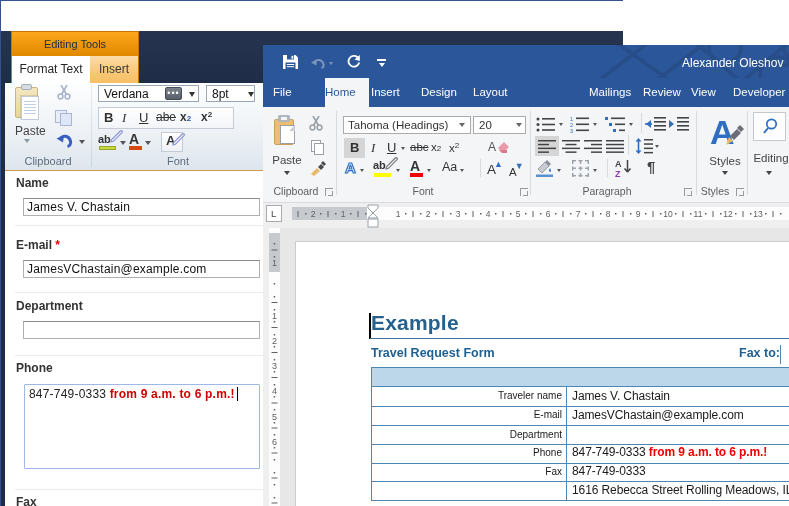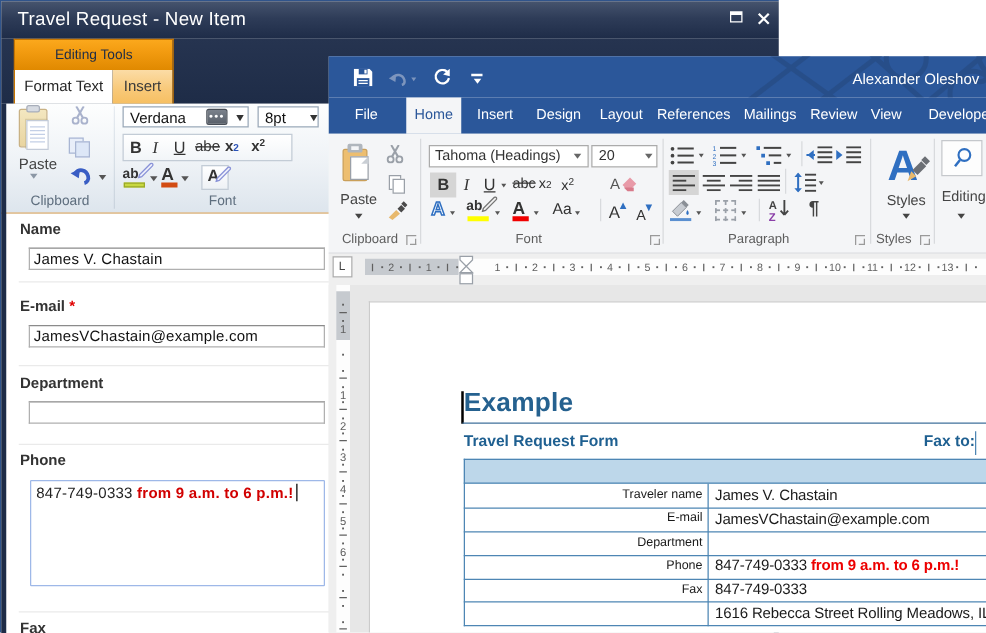--- a/index.html
+++ b/index.html
@@ -57,43 +57,40 @@
   border:1px solid #b0b0b0; border-top:1px solid #8b8b8b;
   font-size:12px; color:#111; padding:1px 0 0 3px; letter-spacing:.2px; }
 .fld-sep { position:absolute; left:10px; width:600px; height:1px; background:#eaeaea; }
 
 
 #word { position:absolute; left:263px; top:45px; width:526px; height:461px;
   background:#f4f5f7; }
 #w-title { position:absolute; left:0; top:0; width:526px; height:33px; background:#2b579a; }
 #w-tabs { position:absolute; left:0; top:33px; width:526px; height:29px; background:#2b579a; }
 .w-tab { position:absolute; top:0; height:29px; color:#fff; font-size:11.5px;
-  line-height:29px; text-align:center; }
+  line-height:29px; }
 #w-tab-home { background:#f4f5f7; color:#2b579a; }
 #w-ribbon { position:absolute; left:0; top:62px; width:526px; height:96px;
   background:#f4f5f7; border-bottom:1px solid #dadce0; }
 .w-group-divider { position:absolute; top:4px; width:1px; height:84px; background:#d8dadd; }
 .w-label { position:absolute; top:78px; font-size:10.5px; color:#5d5d5d; text-align:center; }
 .launcher { position:absolute; width:8px; height:8px; border-left:1px solid #9a9a9a;
   border-top:1px solid #9a9a9a; }
 .launcher:after { content:""; position:absolute; left:2px; top:2px; width:4px; height:4px;
   border-right:1px solid #9a9a9a; border-bottom:1px solid #9a9a9a; }
 
 
 #w-rulerrow { position:absolute; left:0; top:158px; width:526px; height:25px; background:#efefef; }
 #w-doc { position:absolute; left:0; top:183px; width:526px; height:278px; background:#e7e7e7; }
 #w-page { position:absolute; left:32px; top:13px; width:494px; height:265px;
   background:#fff; border-left:1px solid #cbcbcb; border-top:1px solid #cbcbcb; }
 </style>
 </head>
 <body>
 <div id="sp">
-  <div id="sp-title">
-      <div class="txt">Travel Request - New Item</div>
-    </div>
   <div id="sp-darkband"></div>
   <div class="winbtn" id="btn-restore"></div>
   <svg class="winbtn" style="left:605px;top:9px;" width="10" height="10" viewBox="0 0 10 10">
       <path d="M1 1 L9 9 M9 1 L1 9" stroke="#fff" stroke-width="1.8"></path>
     </svg>
   <div id="tab-format">Format Text</div>
   <div id="edit-tools">Editing Tools</div>
   <div id="tab-insert">Insert</div>
   <div id="sp-ribbon">
 
@@ -213,21 +210,20 @@
     <div class="abs" style="left:114px;top:14px;width:9px;height:1.5px;background:#fff;"></div>
     <div class="abs" style="left:116px;top:18px;width:0;height:0;border:3.5px solid transparent;border-top:4.5px solid #fff;"></div>
     <div class="abs" style="left:419px;top:11px;color:#fff;font-size:12px;">Alexander Oleshov</div>
   </div>
   <div id="w-tabs">
     <div class="w-tab" style="left:10px;width:40px;">File</div>
     <div class="w-tab" id="w-tab-home" style="left:62px;width:44px;">Home</div>
     <div class="w-tab" style="left:108px;width:50px;">Insert</div>
     <div class="w-tab" style="left:158px;width:52px;">Design</div>
     <div class="w-tab" style="left:210px;width:48px;">Layout</div>
-    <div class="w-tab" style="left:258px;width:68px;">References</div>
     <div class="w-tab" style="left:326px;width:54px;">Mailings</div>
     <div class="w-tab" style="left:380px;width:48px;">Review</div>
     <div class="w-tab" style="left:428px;width:36px;">View</div>
     <div class="w-tab" style="left:470px;width:72px;">Developer</div>
   </div>
   <div id="w-ribbon">
 
     <div class="abs" style="left:11px;top:12px;width:20px;height:26px;background:#edbe70;border:1px solid #caa05a;border-radius:2px;"></div>
     <div class="abs" style="left:15px;top:8px;width:12px;height:7px;background:#b0b6bd;border-radius:1.5px;"></div>
     <div class="abs" style="left:18px;top:10px;width:6px;height:3px;background:#f4f5f7;"></div>

